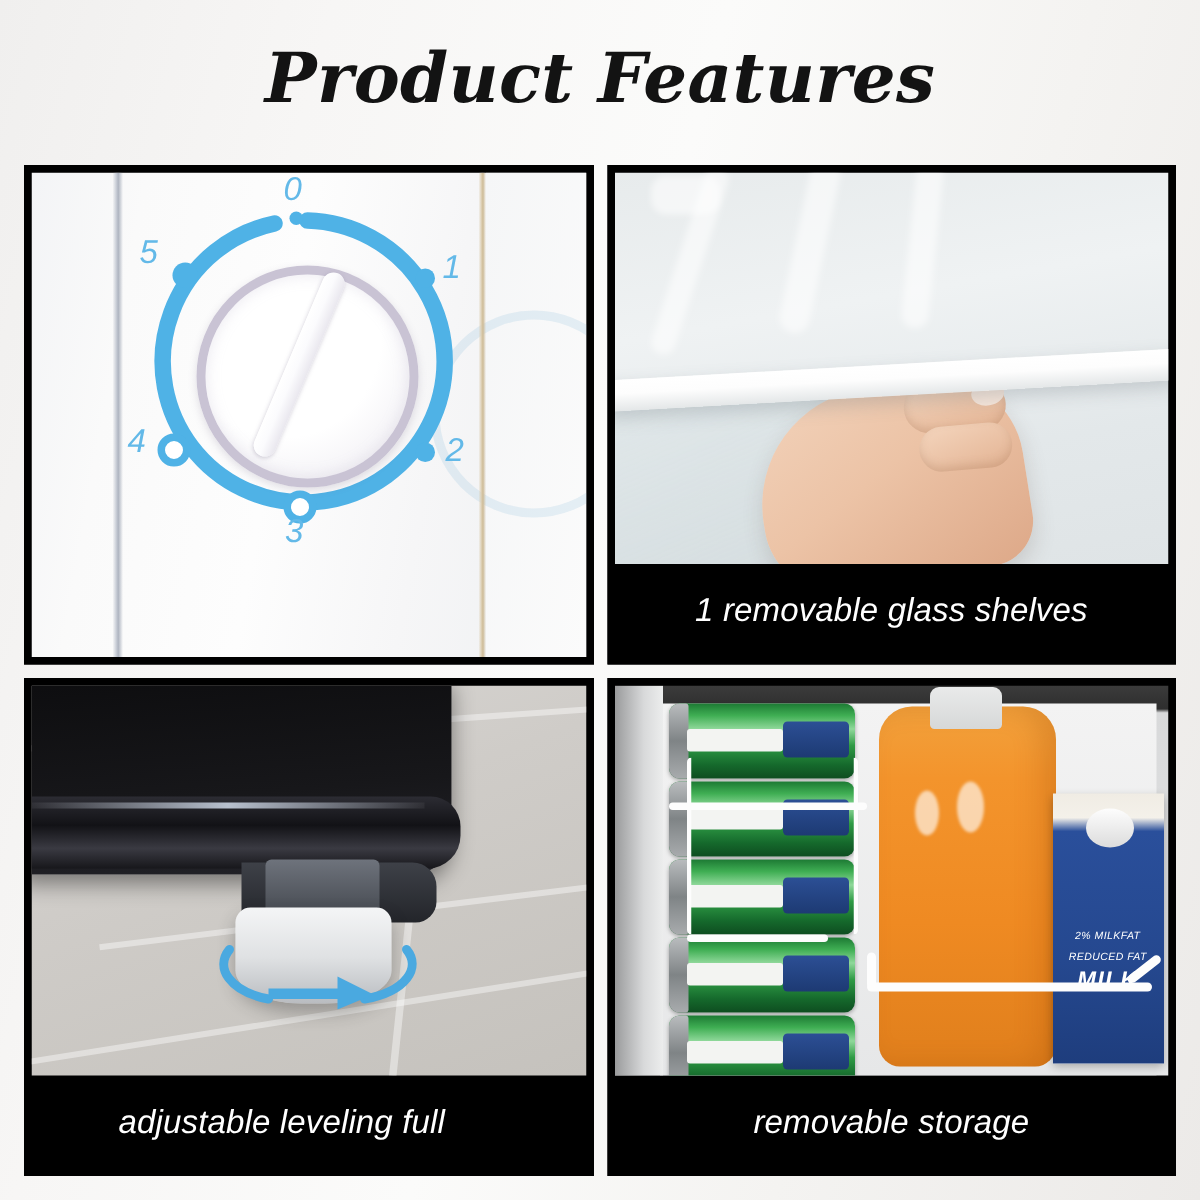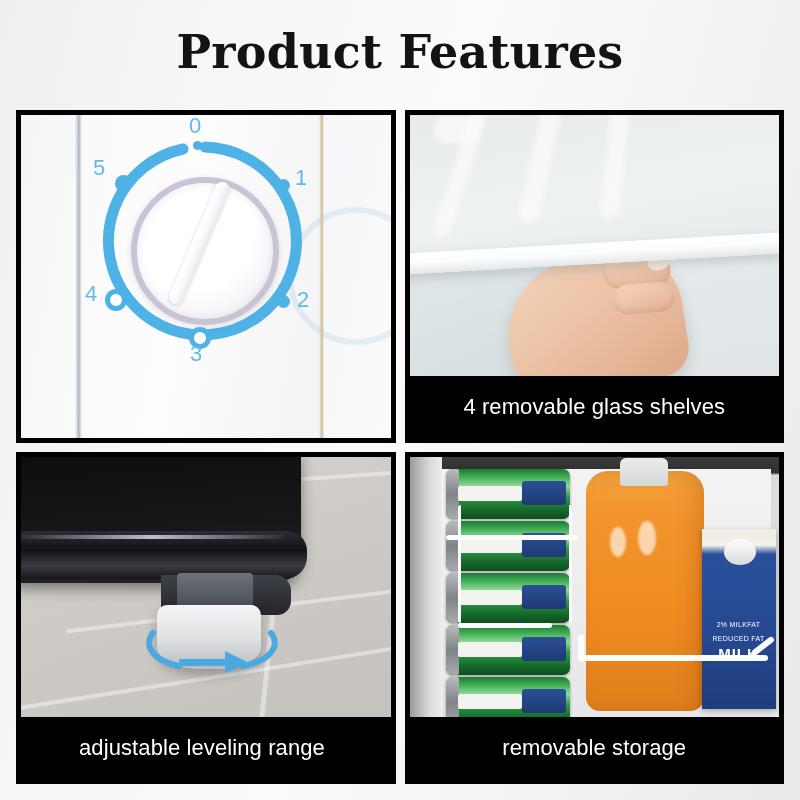--- a/index.html
+++ b/index.html
@@ -1,21 +1,21 @@
 <!DOCTYPE html>
 <html><head>
 <meta charset="utf-8">
 <style>
   html,body{margin:0;padding:0;}
   body{
     width:800px;height:800px;overflow:hidden;
     font-family:"Liberation Sans",sans-serif;
     background:linear-gradient(105deg,#f0efee 0%,#f7f6f5 22%,#fbfbfa 48%,#f4f3f1 72%,#eceae8 100%);
   }
-  .page{width:800px;height:592px;position:relative;box-sizing:border-box;}
+  .page{width:800px;height:592px;position:relative;box-sizing:border-box;font-style:italic;}
 
   
   .title-wrap{height:104px;display:flex;align-items:center;justify-content:center;}
   .title{
     font-family:"DejaVu Serif","Liberation Serif",serif;
     font-weight:700;font-size:46px;letter-spacing:.2px;color:#131313;
     line-height:1;white-space:nowrap;
   }
 
   
@@ -184,21 +184,21 @@
         <div class="glass"></div>
 
         <div class="hand">
           <div class="finger" style="left:104px;top:4px;width:68px;height:34px;transform:rotate(6deg);"></div>
           <div class="finger" style="left:110px;top:34px;width:62px;height:30px;transform:rotate(4deg);"></div>
           <div class="nail" style="left:150px;top:8px;width:22px;height:16px;"></div>
         </div>
 
         <div class="shelf"></div>
       </div>
-      <div class="caption">4 removable glass shelves</div>
+      <div class="caption">1 removable glass shelves</div>
     </div>
 
     <div class="card">
       <div class="photo p3">
         <div class="tilegap" style="left:252px;top:0;width:5px;height:100%;transform:rotate(6deg);"></div>
         <div class="tilegap" style="left:44px;top:150px;width:100%;height:4px;transform:rotate(-7deg);"></div>
         <div class="tilegap" style="left:-40px;top:214px;width:140%;height:4px;transform:rotate(-9deg);"></div>
         <div class="tilegap" style="left:-60px;top:26px;width:140%;height:4px;transform:rotate(-4deg);"></div>
 
         <div class="body"></div>
@@ -207,21 +207,21 @@
         <div class="bracket"></div>
         <div class="stem"></div>
         <div class="foot"></div>
 
         <svg class="arrowpath" viewBox="0 0 146 58">
           <path d="M14 18 C 4 30, 14 46, 40 51" fill="none" stroke="#4aa9e0" stroke-width="6" stroke-linecap="round"></path>
           <path d="M132 18 C 142 30, 132 46, 104 51" fill="none" stroke="#4aa9e0" stroke-width="6" stroke-linecap="round"></path>
           <path d="M40 44 L86 44 L86 36 L110 48 L86 58 L86 51 L40 51 Z" fill="#4aa9e0"></path>
         </svg>
       </div>
-      <div class="caption cap-left">adjustable leveling range</div>
+      <div class="caption cap-left">adjustable leveling full</div>
     </div>
 
     <div class="card">
       <div class="photo p4">
         <div class="inner"></div>
         <div class="leftrail"></div>
 
         <div class="cans">
           <div class="can" style="top:0px;">
               <span class="rim"></span>

